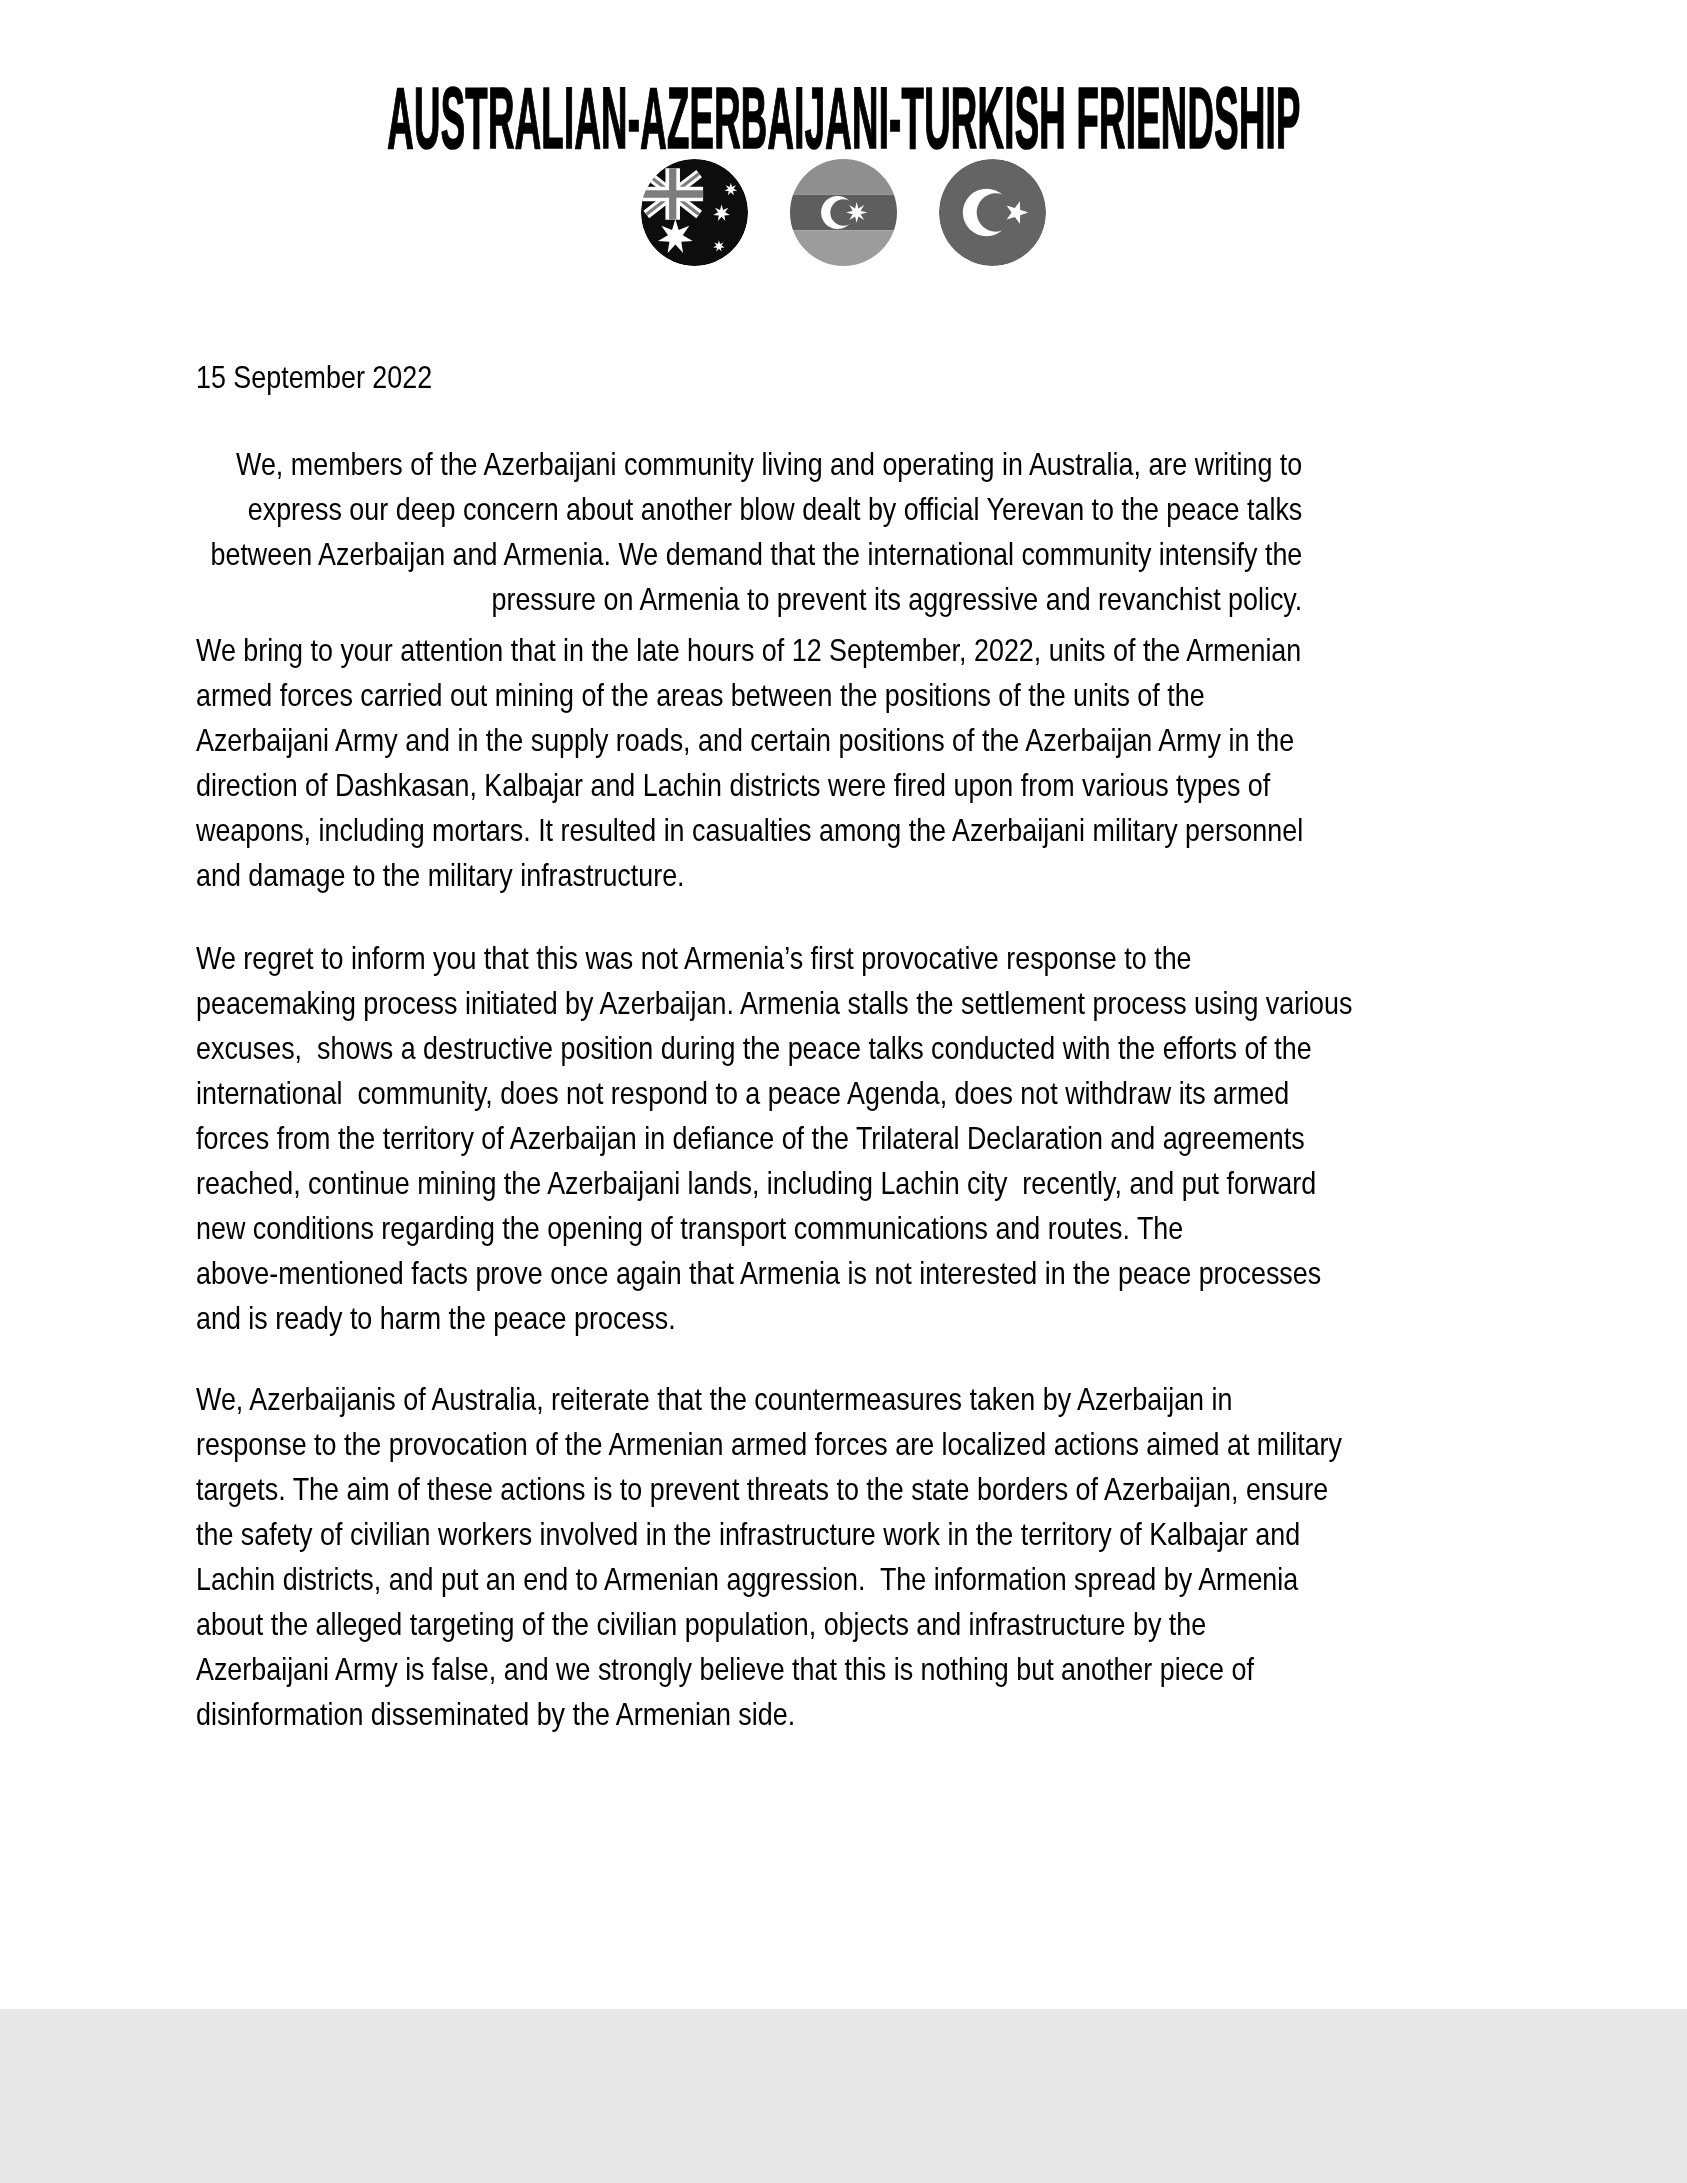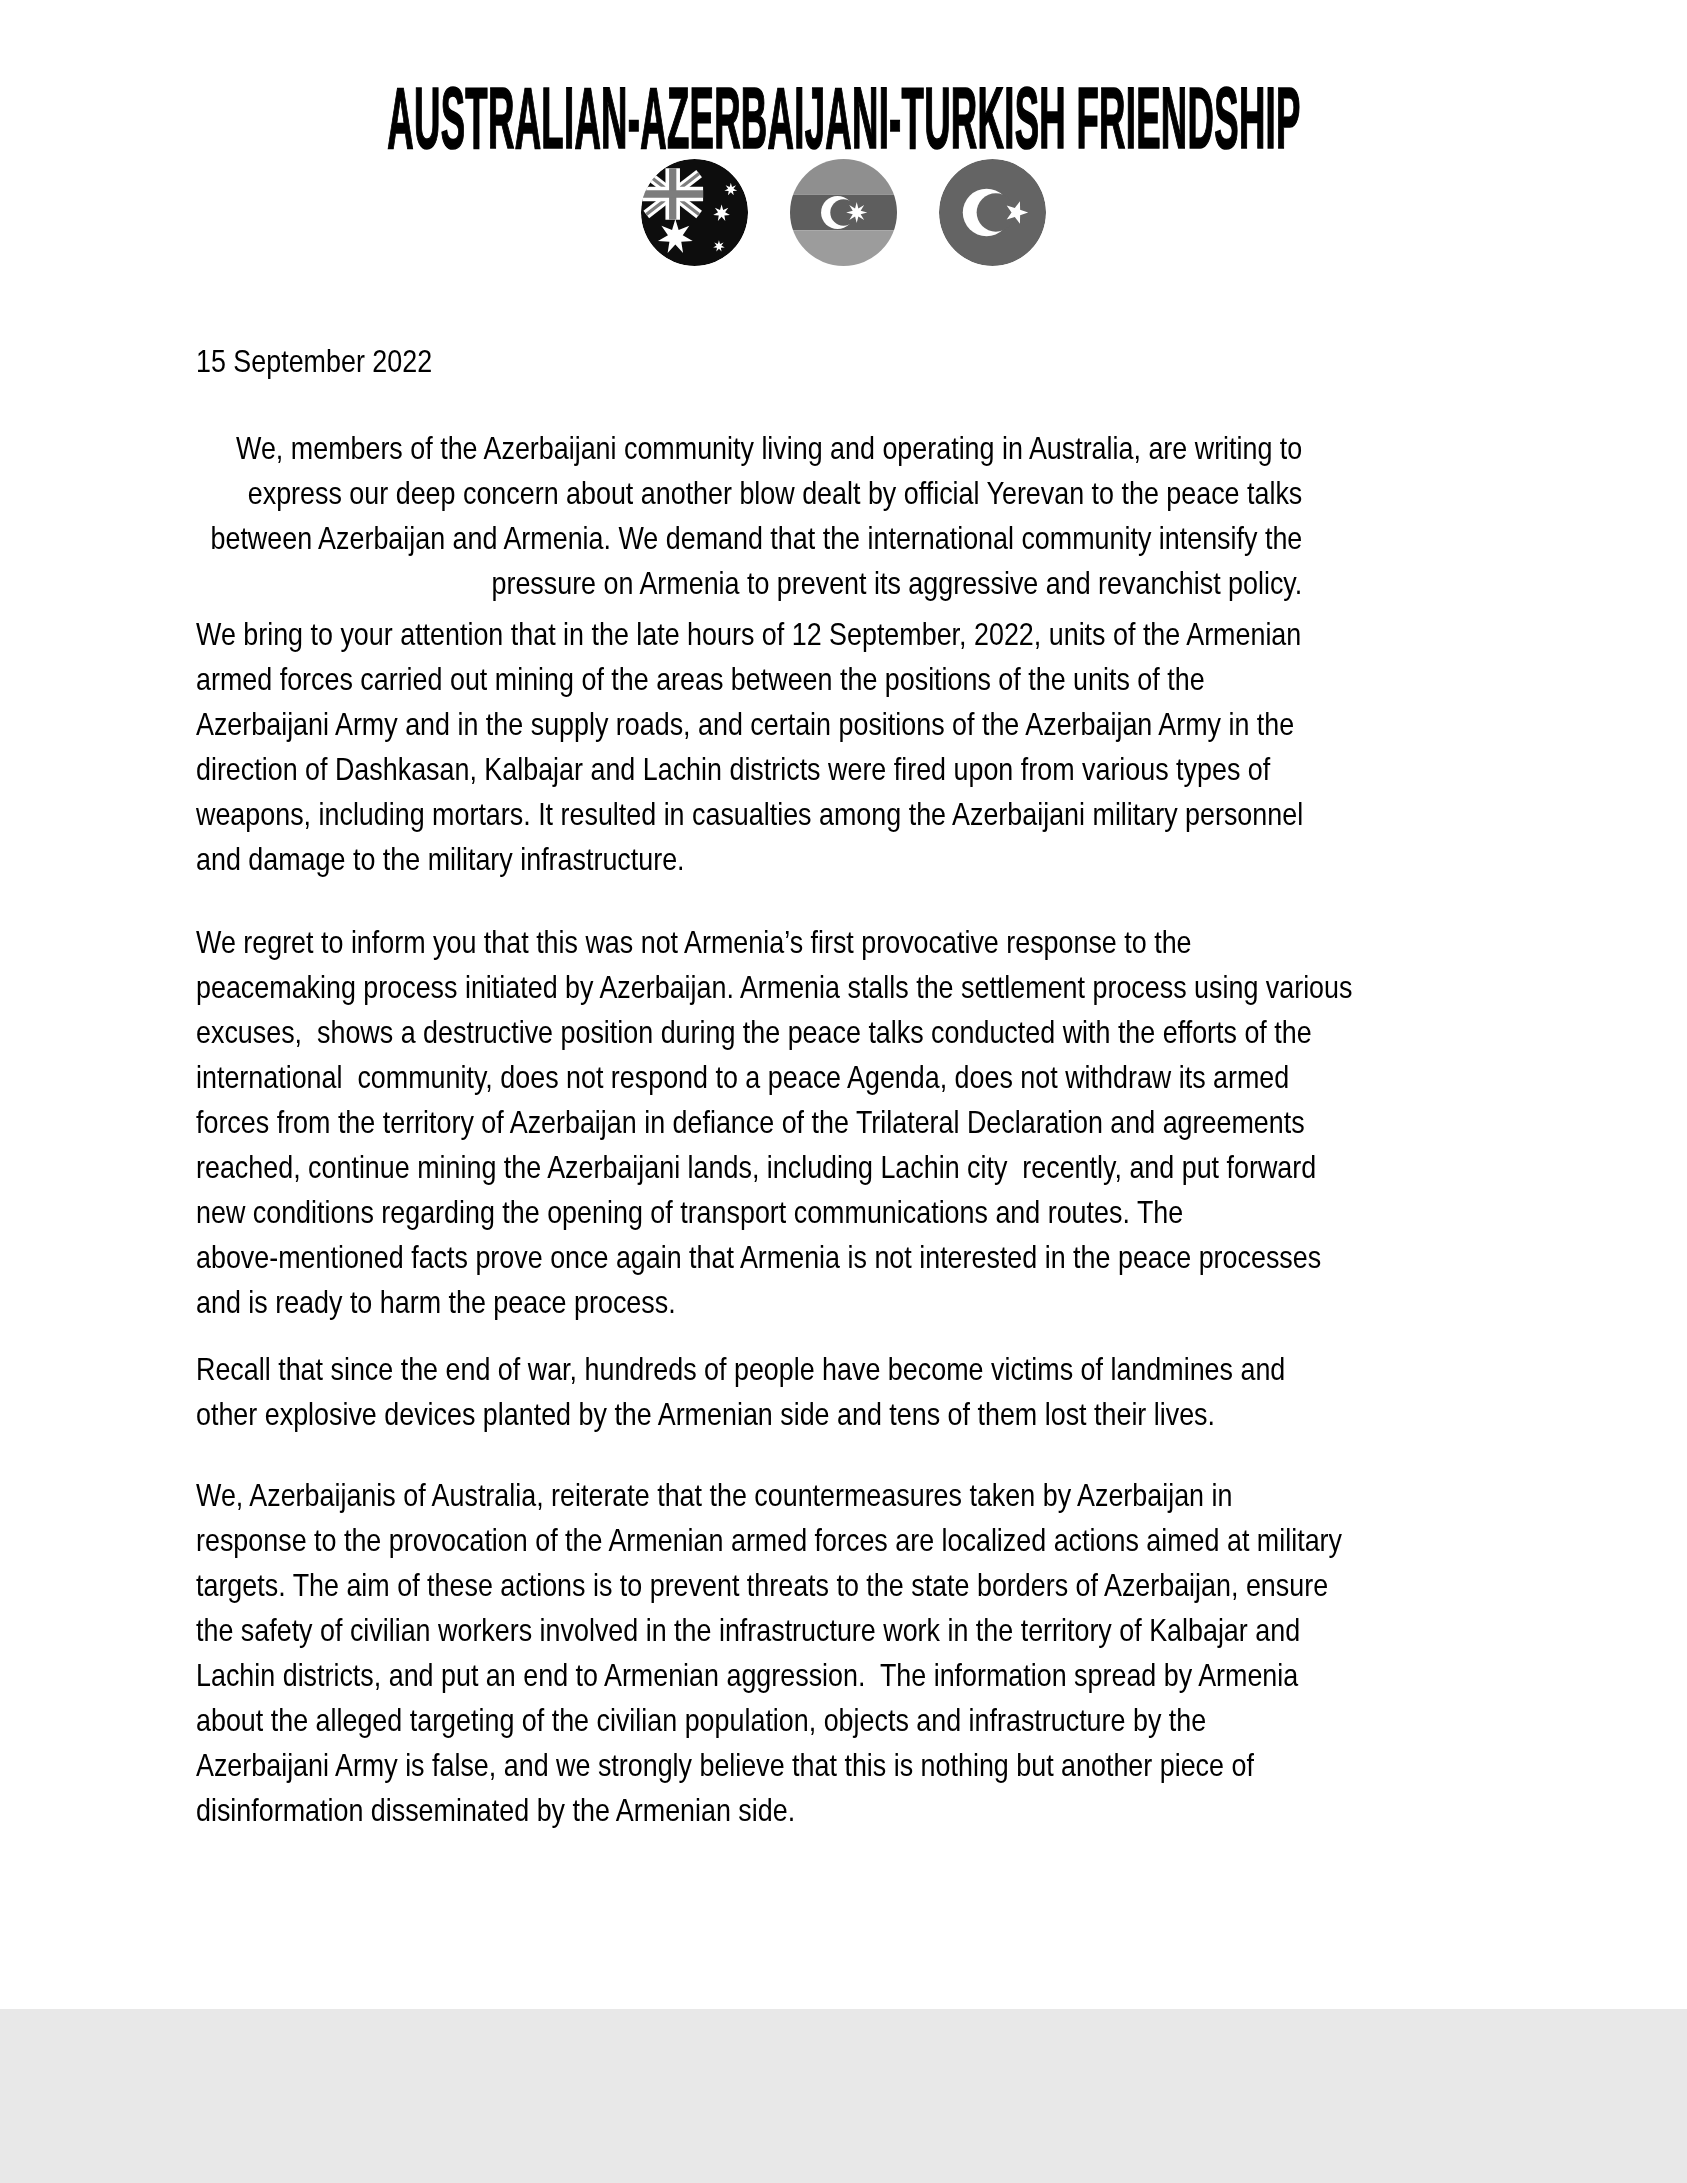--- a/index.html
+++ b/index.html
@@ -106,21 +106,21 @@
           <circle cx="72" cy="81" r="36" fill="#ffffff"></circle>
           <circle cx="86" cy="81" r="29" fill="#646464"></circle>
         </g>
         <polygon fill="#ffffff" points="135.00,81.00 122.82,85.23 122.56,98.12 114.78,87.85 102.44,91.58 109.80,81.00 102.44,70.42 114.78,74.15 122.56,63.88 122.82,76.77"></polygon>
       </g>
     </svg>
 
   </div>
 
   <div class="letter" id="letter-body">
-      <div class="block" style="margin-top: 0px;">
+      <div class="block" style="margin-top: 16px;">
         <div class="line">15 September 2022</div>
       </div>
       <div class="block" style="margin-top: 42px; text-align: right;">
         <div class="line">We, members of the Azerbaijani community living and operating in Australia, are writing to</div>
         <div class="line">express our deep concern about another blow dealt by official Yerevan to the peace talks</div>
         <div class="line">between Azerbaijan and Armenia. We demand that the international community intensify the</div>
         <div class="line">pressure on Armenia to prevent its aggressive and revanchist policy.</div>
       </div>
       <div class="block" style="margin-top: 6px;">
         <div class="line">We bring to your attention that in the late hours of 12 September, 2022, units of the Armenian</div>
@@ -134,24 +134,20 @@
         <div class="line">We regret to inform you that this was not Armenia’s first provocative response to the</div>
         <div class="line">peacemaking process initiated by Azerbaijan. Armenia stalls the settlement process using various</div>
         <div class="line">excuses,  shows a destructive position during the peace talks conducted with the efforts of the</div>
         <div class="line">international  community, does not respond to a peace Agenda, does not withdraw its armed</div>
         <div class="line">forces from the territory of Azerbaijan in defiance of the Trilateral Declaration and agreements</div>
         <div class="line">reached, continue mining the Azerbaijani lands, including Lachin city  recently, and put forward</div>
         <div class="line">new conditions regarding the opening of transport communications and routes. The</div>
         <div class="line">above-mentioned facts prove once again that Armenia is not interested in the peace processes</div>
         <div class="line">and is ready to harm the peace process.</div>
       </div>
-      <div class="block" style="margin-top: 22px;">
-        <div class="line">Recall that since the end of war, hundreds of people have become victims of landmines and</div>
-        <div class="line">other explosive devices planted by the Armenian side and tens of them lost their lives.</div>
-      </div>
       <div class="block" style="margin-top: 36px;">
         <div class="line">We, Azerbaijanis of Australia, reiterate that the countermeasures taken by Azerbaijan in</div>
         <div class="line">response to the provocation of the Armenian armed forces are localized actions aimed at military</div>
         <div class="line">targets. The aim of these actions is to prevent threats to the state borders of Azerbaijan, ensure</div>
         <div class="line">the safety of civilian workers involved in the infrastructure work in the territory of Kalbajar and</div>
         <div class="line">Lachin districts, and put an end to Armenian aggression.  The information spread by Armenia</div>
         <div class="line">about the alleged targeting of the civilian population, objects and infrastructure by the</div>
         <div class="line">Azerbaijani Army is false, and we strongly believe that this is nothing but another piece of</div>
         <div class="line">disinformation disseminated by the Armenian side.</div>
       </div>

